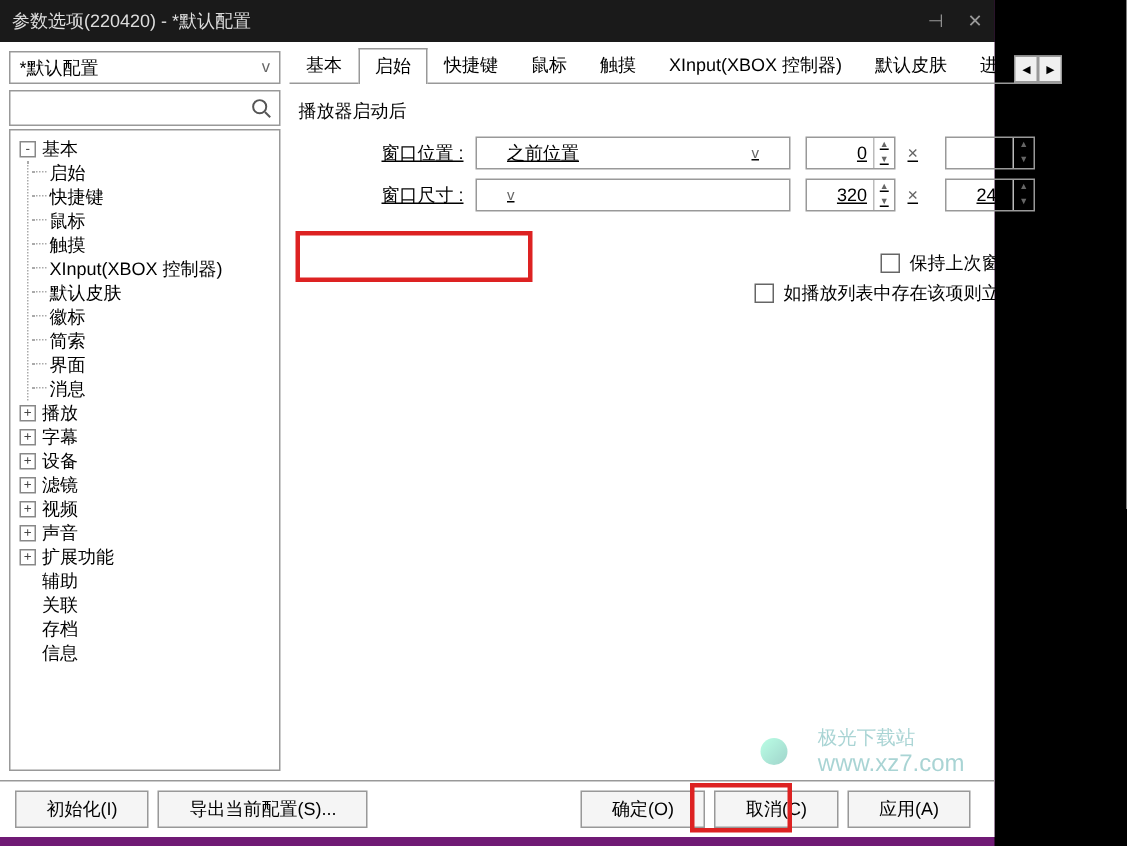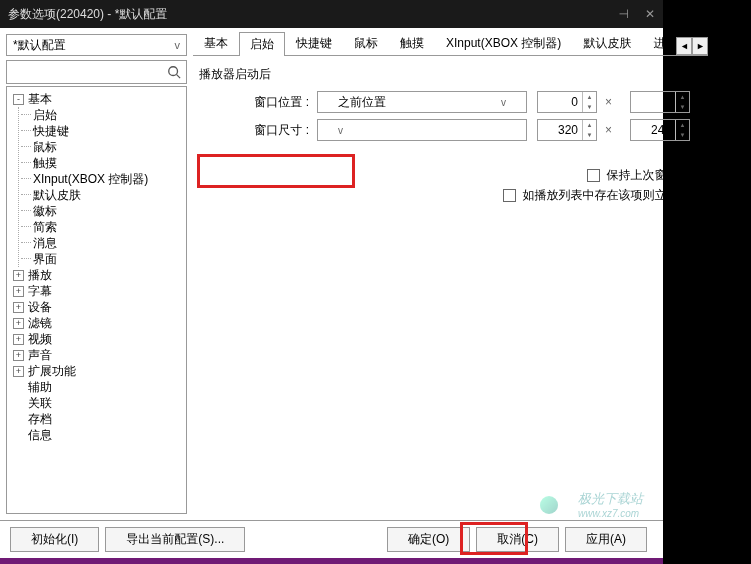--- a/index.html
+++ b/index.html
@@ -31,41 +31,41 @@
 
 .right-col { flex: 1; display: flex; flex-direction: column; }
 .tabs { display: flex; height: 22px; border-bottom: 1px solid #999; align-items: flex-end; }
 .tab { padding: 3px 10px; border: 1px solid transparent; border-bottom: none; cursor: pointer; font-size: 12px; white-space: nowrap; }
 .tab.active { border-color: #999; background: #fff; position: relative; top: 1px; }
 .tab-scroll { display: flex; margin-left: auto; }
 .tab-arrow { width: 16px; height: 18px; border: 1px solid #999; display: flex; align-items: center; justify-content: center; font-size: 9px; cursor: pointer; background: #f0f0f0; }
 
 .content-area { flex: 1; padding: 10px 6px; }
 .fieldset-label { margin-bottom: 8px; }
-.form-row { display: flex; align-items: center; margin-bottom: 6px; padding-left: 40px; }
+.form-row { display: flex; align-items: center; margin-bottom: 6px; padding-left: 40px; text-decoration: underline; }
 .form-label { width: 70px; text-align: right; margin-right: 8px; }
 .select-box { border: 1px solid #999; height: 22px; width: 210px; display: flex; align-items: center; padding: 0 20px; }
 .select-box-label { flex: 1; }
 .select-box-arrow { font-size: 10px; color: #666; }
 .spinner { border: 1px solid #999; height: 22px; width: 60px; display: flex; align-items: center; margin-left: 10px; }
 .spinner-val { flex: 1; text-align: right; padding-right: 4px; }
 .spinner-btns { width: 14px; display: flex; flex-direction: column; border-left: 1px solid #bbb; height: 100%; }
 .spinner-btn { flex: 1; display: flex; align-items: center; justify-content: center; font-size: 6px; color: #666; cursor: pointer; }
 .mult { margin: 0 8px; color: #666; }
 
 .checkbox-row { display: flex; align-items: center; padding-left: 22px; height: 20px; justify-content: flex-end; }
 .checkbox { width: 13px; height: 13px; border: 1px solid #666; margin-right: 6px; }
 .red-box1 { border: 3px solid #d22; position: absolute; width: 158px; height: 34px; pointer-events: none; }
 .red-box2 { border: 3px solid #d22; position: absolute; width: 68px; height: 33px; pointer-events: none; }
 
 .footer { height: 38px; border-top: 1px solid #999; display: flex; align-items: center; padding: 0 10px; background: #fff; }
 .footer-btn { border: 1px solid #999; background: #f5f5f5; padding: 3px 20px; font-size: 12px; cursor: pointer; margin-right: 6px; }
 .footer-spacer { flex: 1; }
 
-.watermark { position: absolute; right: 20px; bottom: 45px; display: flex; align-items: center; opacity: 0.5; pointer-events: none; font-size: 13px; color: #5aa; gap: 20px; font-style: italic; }
+.watermark { position: absolute; right: 20px; bottom: 45px; display: flex; align-items: center; opacity: 0.5; pointer-events: none; font-size: 13px; color: #5aa; gap: 20px; }
 .watermark-icon { width: 18px; height: 18px; border-radius: 50%; background: linear-gradient(135deg, #7fc, #4a9); }
 
 .content-wrapper { position: relative; }
 </style>
 </head>
 <body>
 
 <div class="window content-wrapper">
   <div class="titlebar">
     <div class="titlebar-title">参数选项(220420) - *默认配置</div>
@@ -114,24 +114,24 @@
           <div class="tree-child">
               <span class="tree-label">默认皮肤</span>
             </div>
           <div class="tree-child">
               <span class="tree-label">徽标</span>
             </div>
           <div class="tree-child">
               <span class="tree-label">简索</span>
             </div>
           <div class="tree-child">
+              <span class="tree-label">界面</span>
+            </div>
+          <div class="tree-child">
               <span class="tree-label">消息</span>
-            </div>
-          <div class="tree-child">
-              <span class="tree-label">界面</span>
             </div>
         </div>
         <div class="tree-item">
             <span class="tree-toggle">+</span>
             <span class="tree-label">播放</span>
           </div>
         <div class="tree-item">
             <span class="tree-toggle">+</span>
             <span class="tree-label">字幕</span>
           </div>
@@ -260,16 +260,16 @@
     <div class="red-box2" style="right:135px; top:1px;"></div>
     <button class="footer-btn">确定(O)</button>
     <button class="footer-btn">取消(C)</button>
     <button class="footer-btn">应用(A)</button>
   </div>
 
   <div class="watermark">
     <div class="watermark-icon"></div>
     <div>
       <div>极光下载站</div>
-      <div style="font-size:10px">www.xz7.com</div>
+      <div style="font-size:16px">www.xz7.com</div>
     </div>
   </div>
 </div>
 
 </body></html>

